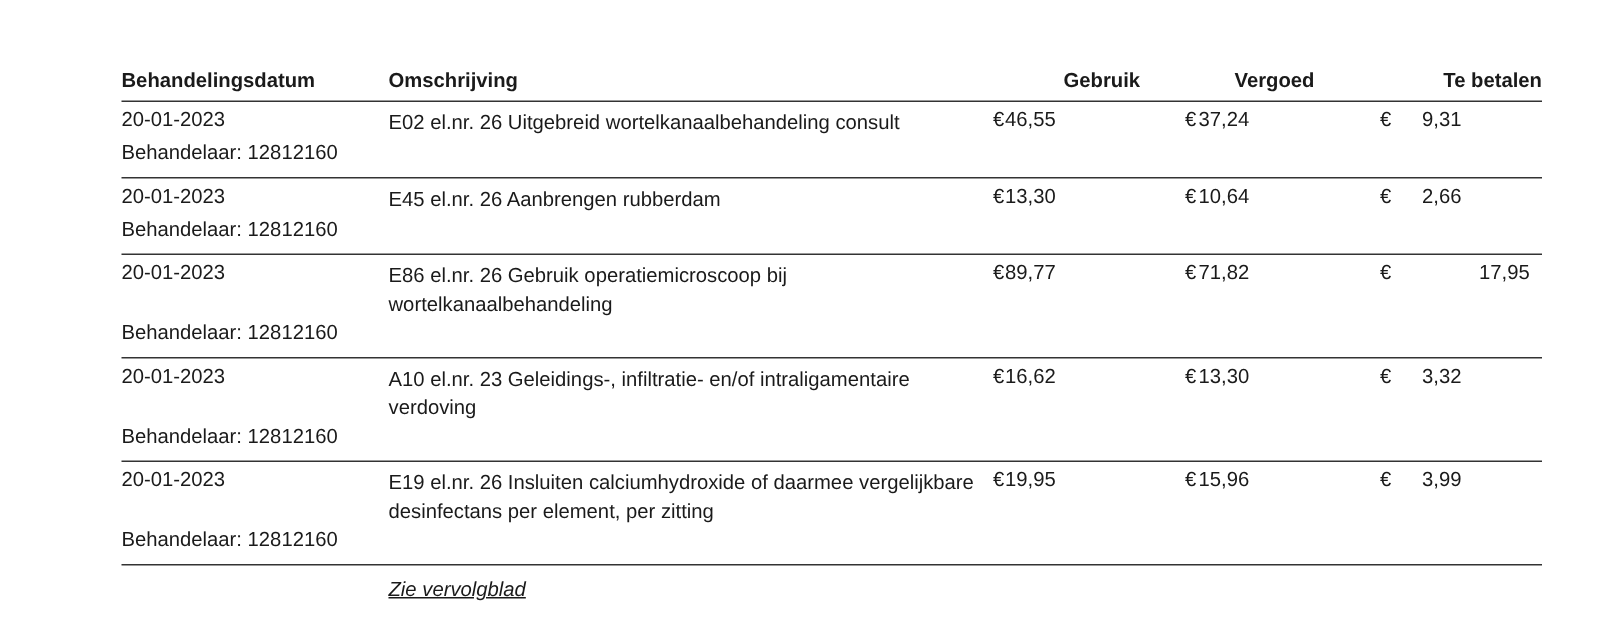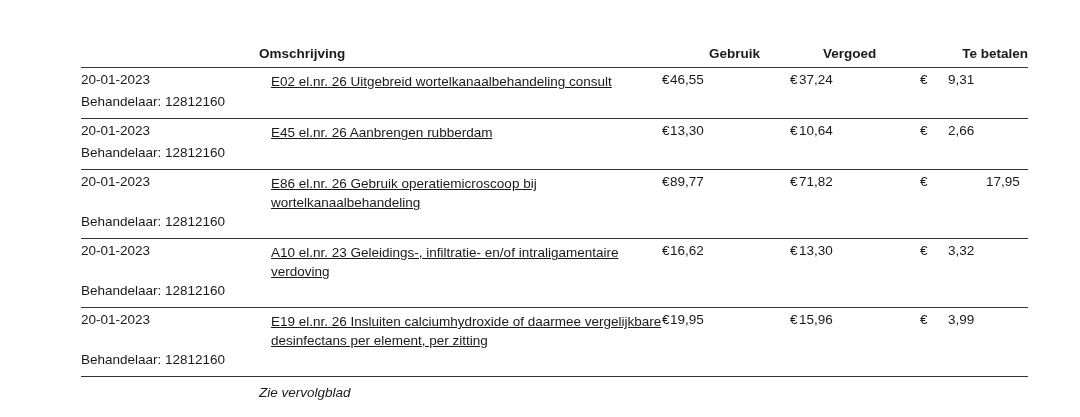--- a/index.html
+++ b/index.html
@@ -9,30 +9,31 @@
   }
   .doc { position: absolute; left: 81px; top: 0; width: 947px; }
   .hdr {
     position: absolute; top: 44px; left: 0; width: 947px; height: 24px;
     font-weight: bold; font-size: 13.5px;
   }
   .hdr span { position: absolute; top: 2px; }
   .rule { position: absolute; left: 0; width: 947px; height: 0; border-top: 1.6px solid #333; }
   .row { position: absolute; left: 0; width: 947px; font-size: 13.5px; }
   .cell { position: absolute; white-space: nowrap; }
-  .desc { position: absolute; left: 190px; width: 400px; line-height: 19px; white-space: normal; text-decoration: underline; }
+  .desc { position: absolute; left: 178px; width: 400px; line-height: 19px; white-space: normal; }
   .eur { position: absolute; }
   .num { position: absolute; text-align: left; width: 80px; }
-  .footer { position: absolute; left: 178px; top: 385px; font-style: italic; font-size: 13.5px; }
+  .footer { position: absolute; left: 178px; top: 385px; font-style: italic; font-size: 13.5px; text-decoration: underline; }
 </style>
 </head>
 <body>
 
 <div class="doc">
   <div class="hdr">
+    <span style="left:0">Behandelingsdatum</span>
     <span style="left:178px">Omschrijving</span>
     <span style="left:628px">Gebruik</span>
     <span style="left:742px">Vergoed</span>
     <span style="right:0">Te betalen</span>
   </div>
   <div class="rule" style="top:67px"></div>
 
   <div class="row" style="top:72px">
     <span class="cell" style="left:0;top:0">20-01-2023</span>
     <span class="cell" style="left:0;top:22px">Behandelaar: 12812160</span>

